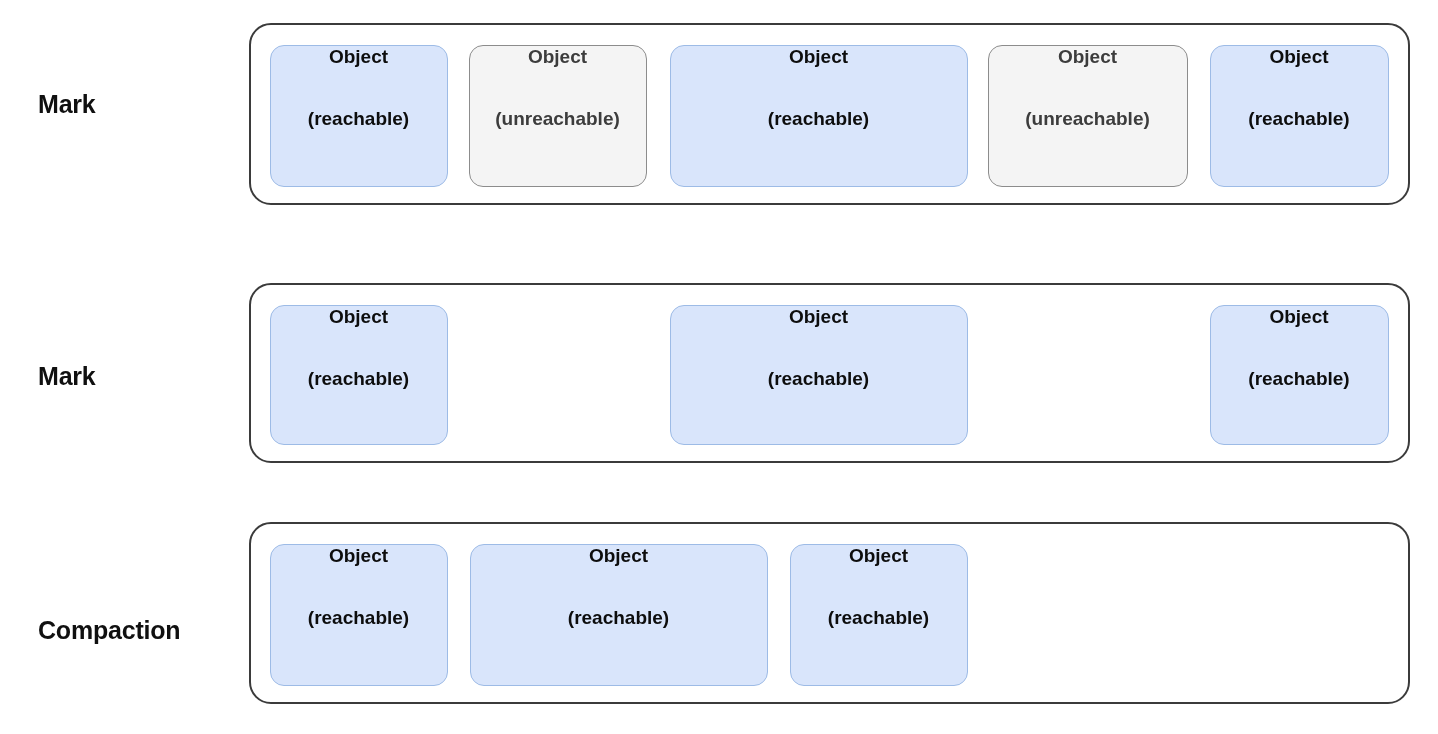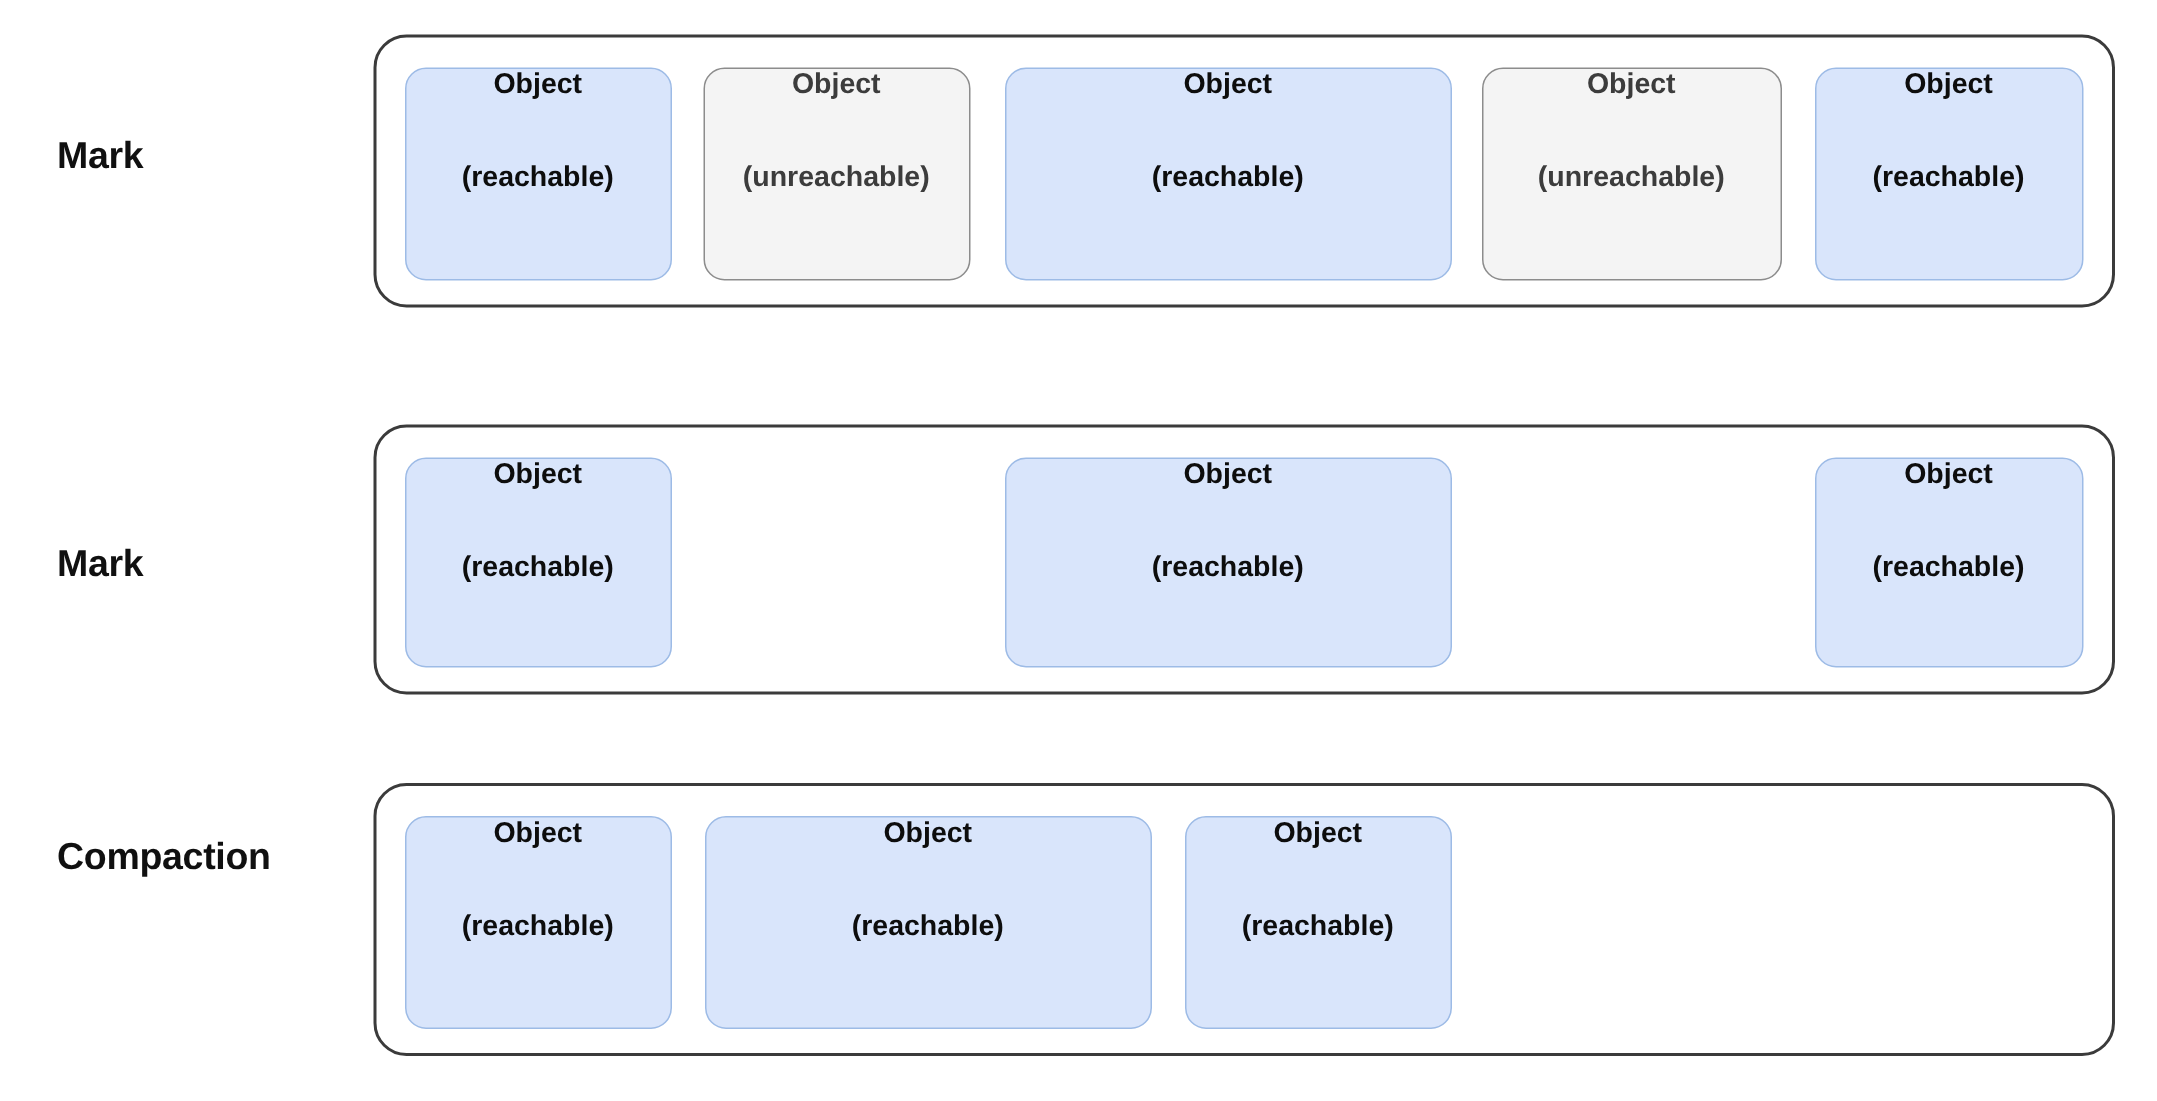--- a/index.html
+++ b/index.html
@@ -121,21 +121,21 @@
           <span class="obj-line">Object</span>
           <span class="obj-line">(reachable)</span>
         </div>
         <div class="obj-box reachable" style="left: 958.5px; top: 20px; width: 179px; height: 140px;">
           <span class="obj-line">Object</span>
           <span class="obj-line">(reachable)</span>
         </div>
       </div>
     </div>
     <div class="phase-row" style="top: 0px;">
-      <div class="phase-label" style="top: 559px;">Compaction</div>
+      <div class="phase-label" style="top: 618px;">Compaction</div>
       <div class="heap-container" style="top: 522px; height: 182px;">
         <div class="obj-box reachable" style="left: 18.5px; top: 20px; width: 178px; height: 142px;">
           <span class="obj-line">Object</span>
           <span class="obj-line">(reachable)</span>
         </div>
         <div class="obj-box reachable" style="left: 218.5px; top: 20px; width: 298px; height: 142px;">
           <span class="obj-line">Object</span>
           <span class="obj-line">(reachable)</span>
         </div>
         <div class="obj-box reachable" style="left: 538.5px; top: 20px; width: 178px; height: 142px;">

